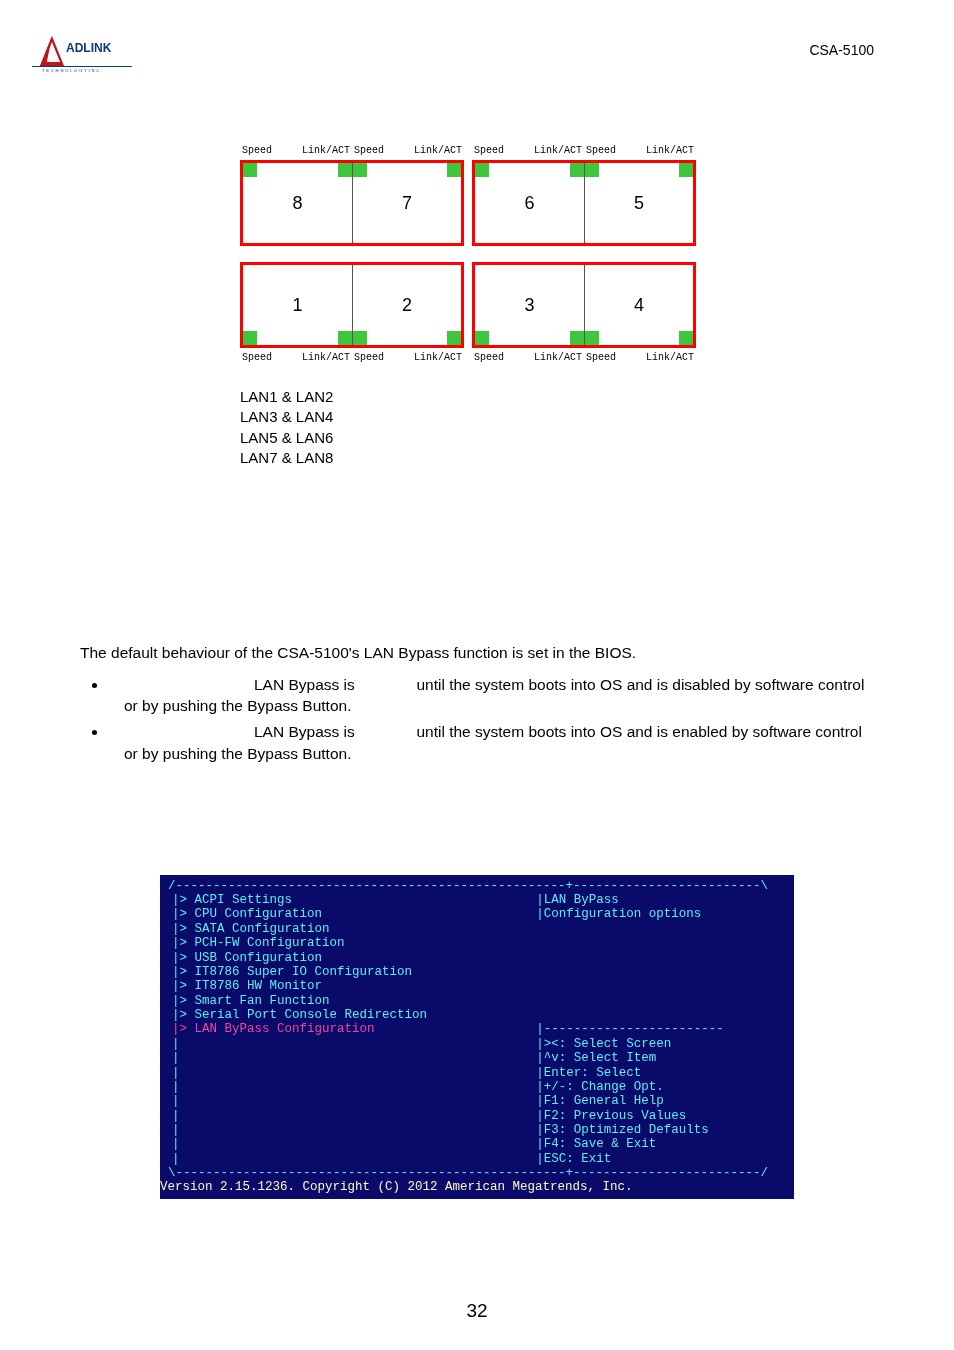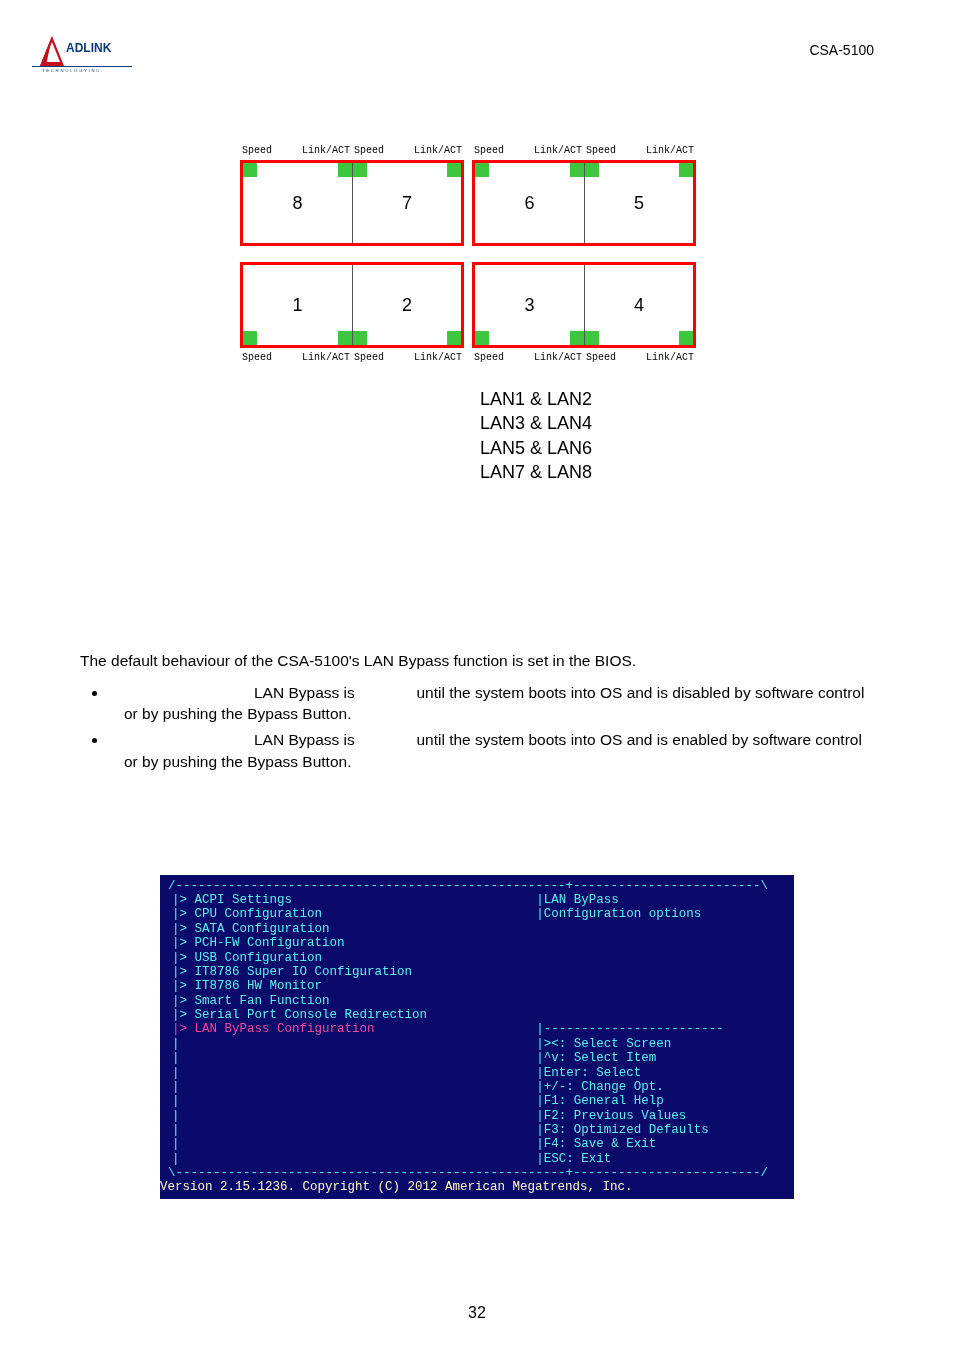--- a/index.html
+++ b/index.html
@@ -84,34 +84,33 @@
     font-family: Liberation Mono, monospace;
   }
   .port-label-pair .half {
     width: 50%;
     display:flex;
     justify-content: space-between;
     padding: 0 2px;
   }
   .pair-list {
     margin-top: 24px;
-    font-size: 18px;
+    font-size: 15px;
     line-height: 1.35;
-    margin-left: 240px;
   }
   
   .body-text {
     position: absolute;
     top: 642px;
     left: 80px;
     right: 80px;
     font-size: 15.5px;
     line-height: 1.4;
   }
-  .body-text p { margin: 8px 0 10px 0; }
+  .body-text p { margin: 0 0 10px 0; }
   .body-text ul { margin: 4px 0 14px 28px; padding: 0; }
   .body-text li { margin-bottom: 4px; padding-left: 16px; }
   .blank { display:inline-block; width: 130px; }
   .blank-s { display:inline-block; width: 53px; }
   
   .bios {
     position: absolute;
     top: 875px;
     left: 160px;
     width: 634px;
@@ -141,21 +140,21 @@
   .bios .rcol { flex: 1; color:#5bf0f0; padding: 0 4px; }
   .bios .item { white-space: pre; }
   .bios .item.cur { color:#ec4899; }
   .bios .divider { color:#5bf0f0; height: 14px; overflow:hidden; white-space: nowrap; padding: 0 8px;}
   .bios .ftr { color:#fef9c3; }
   .page-num {
     position: absolute;
     bottom: 28px;
     left: 0; right: 0;
     text-align: center;
-    font-size: 16px;
+    font-size: 19px;
   }
 </style>
 </head>
 <body>
 <div class="page">
 
 <div class="logo">
 <svg viewBox="0 0 100 40">
   <polygon points="8,34 20,4 32,34" fill="#c1121f"></polygon>
   <polygon points="12,30 20,10 28,30" fill="#fff"></polygon>

